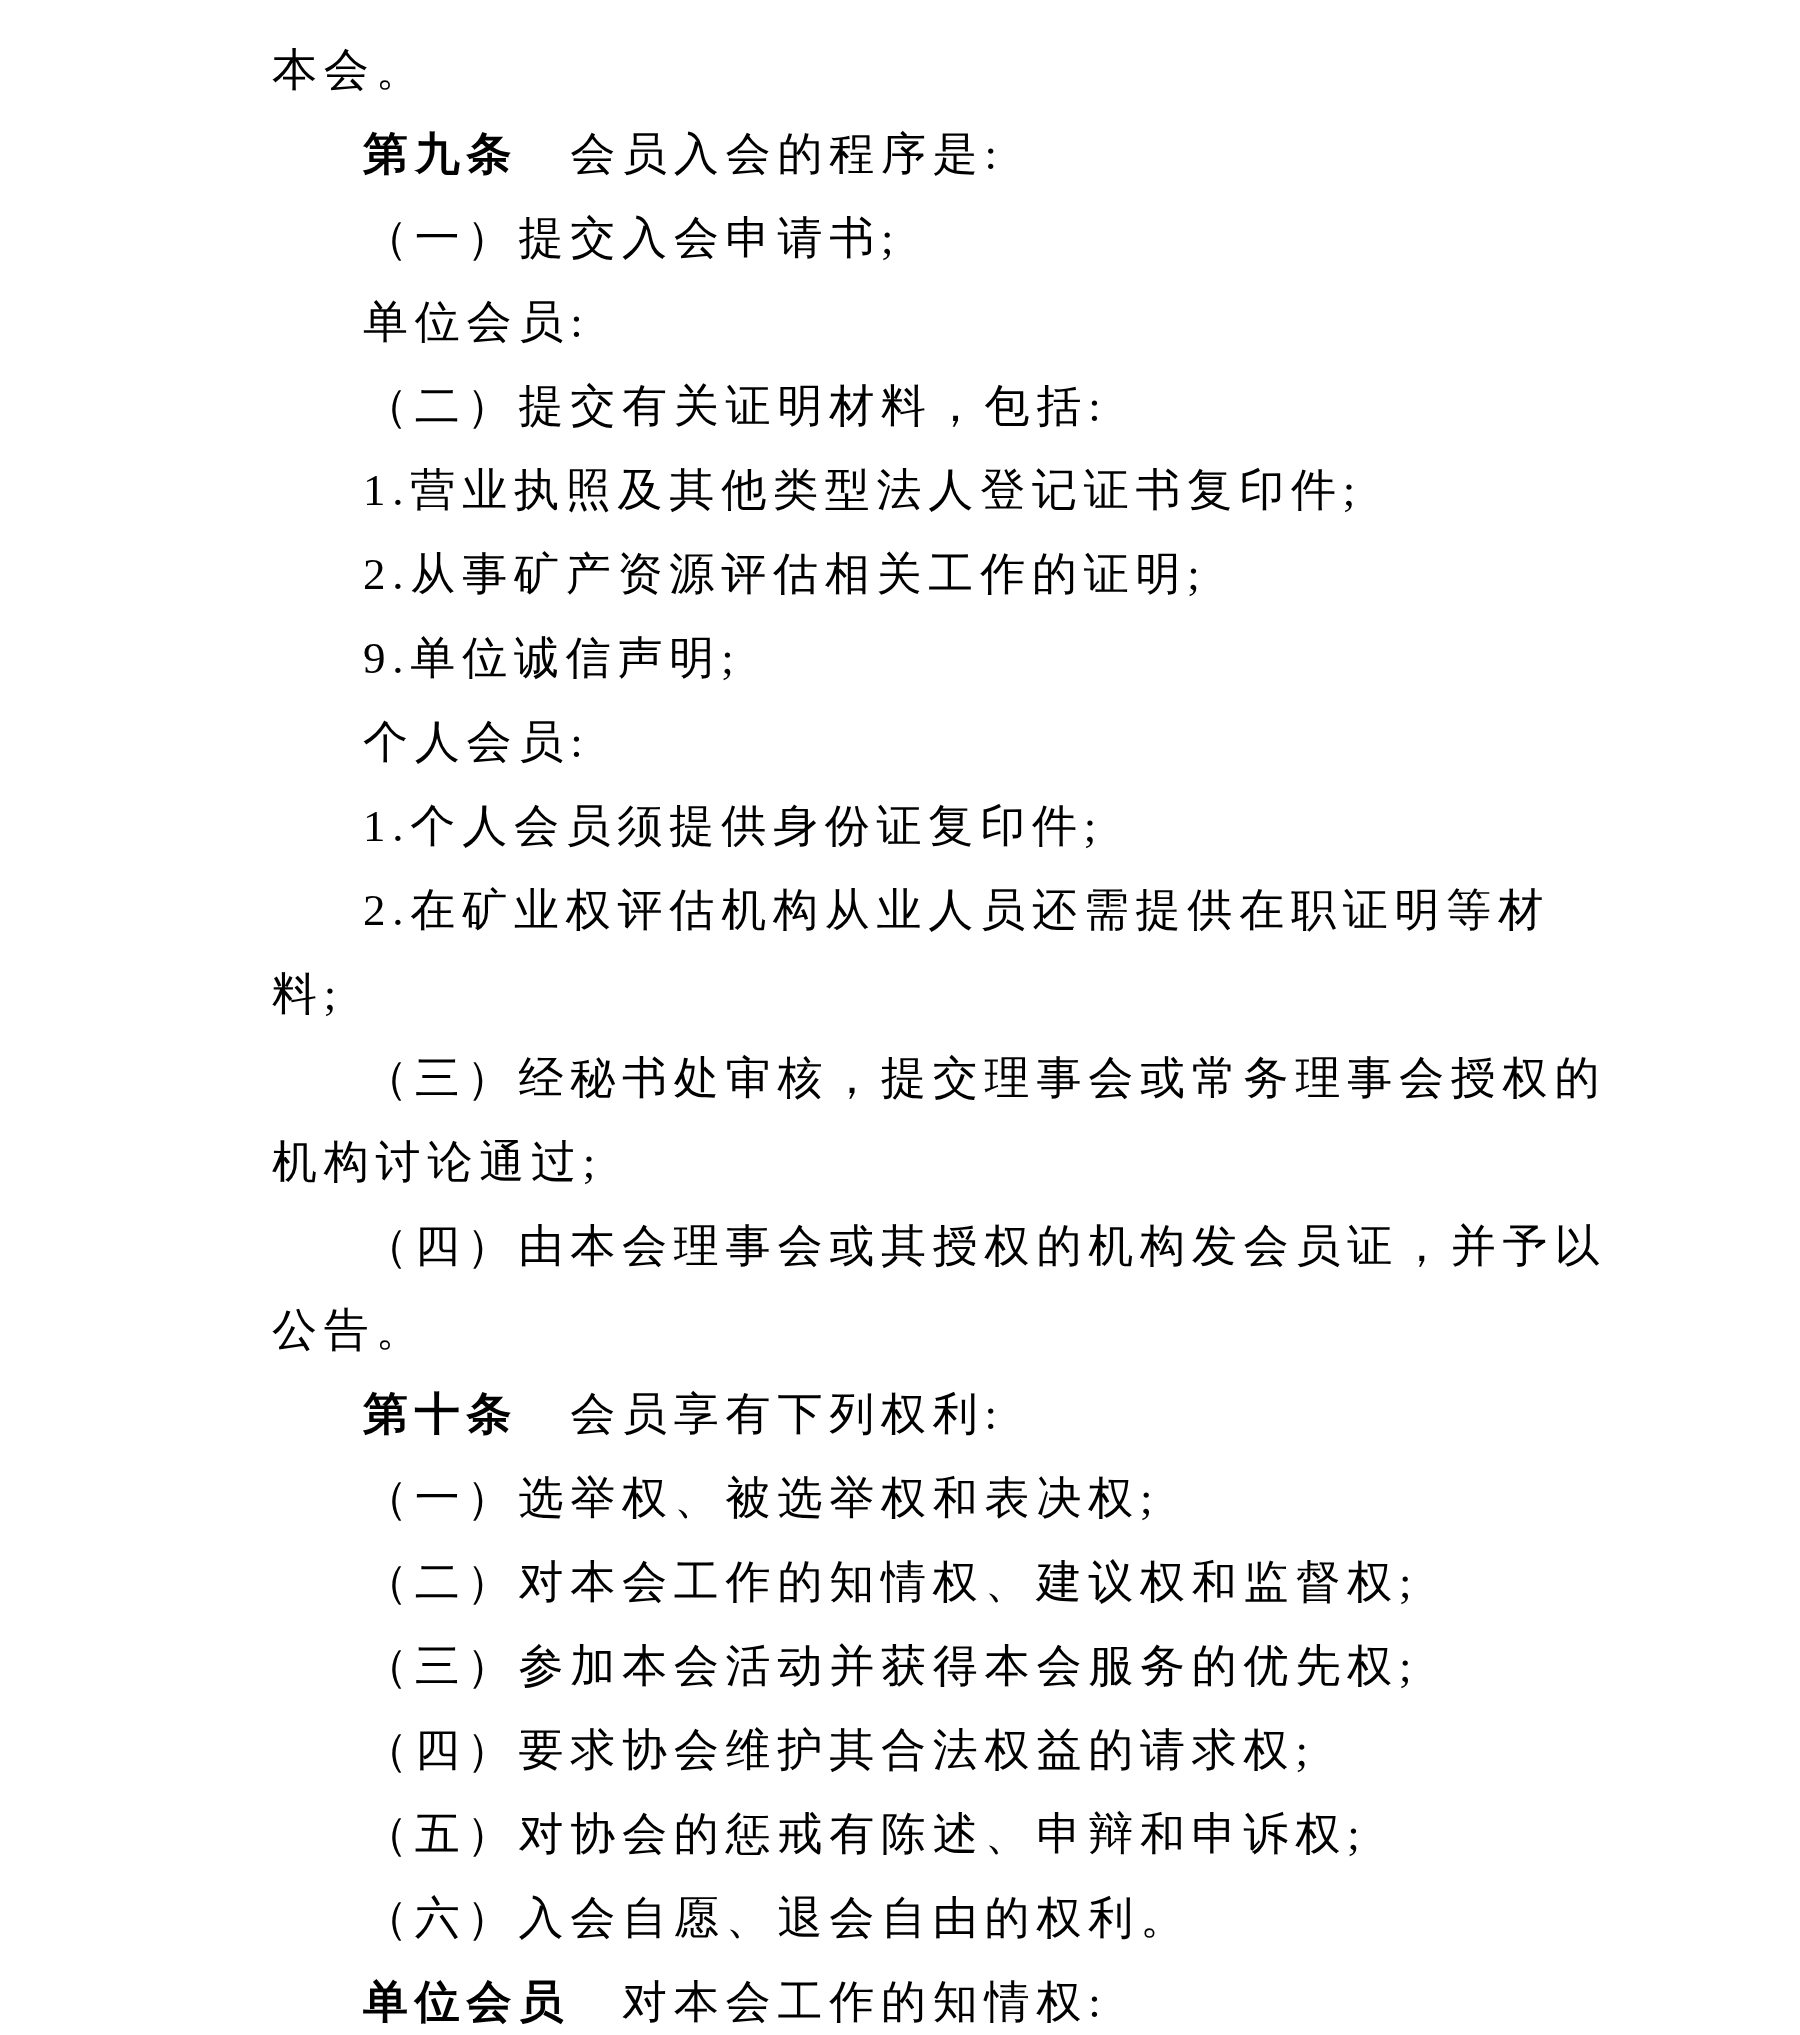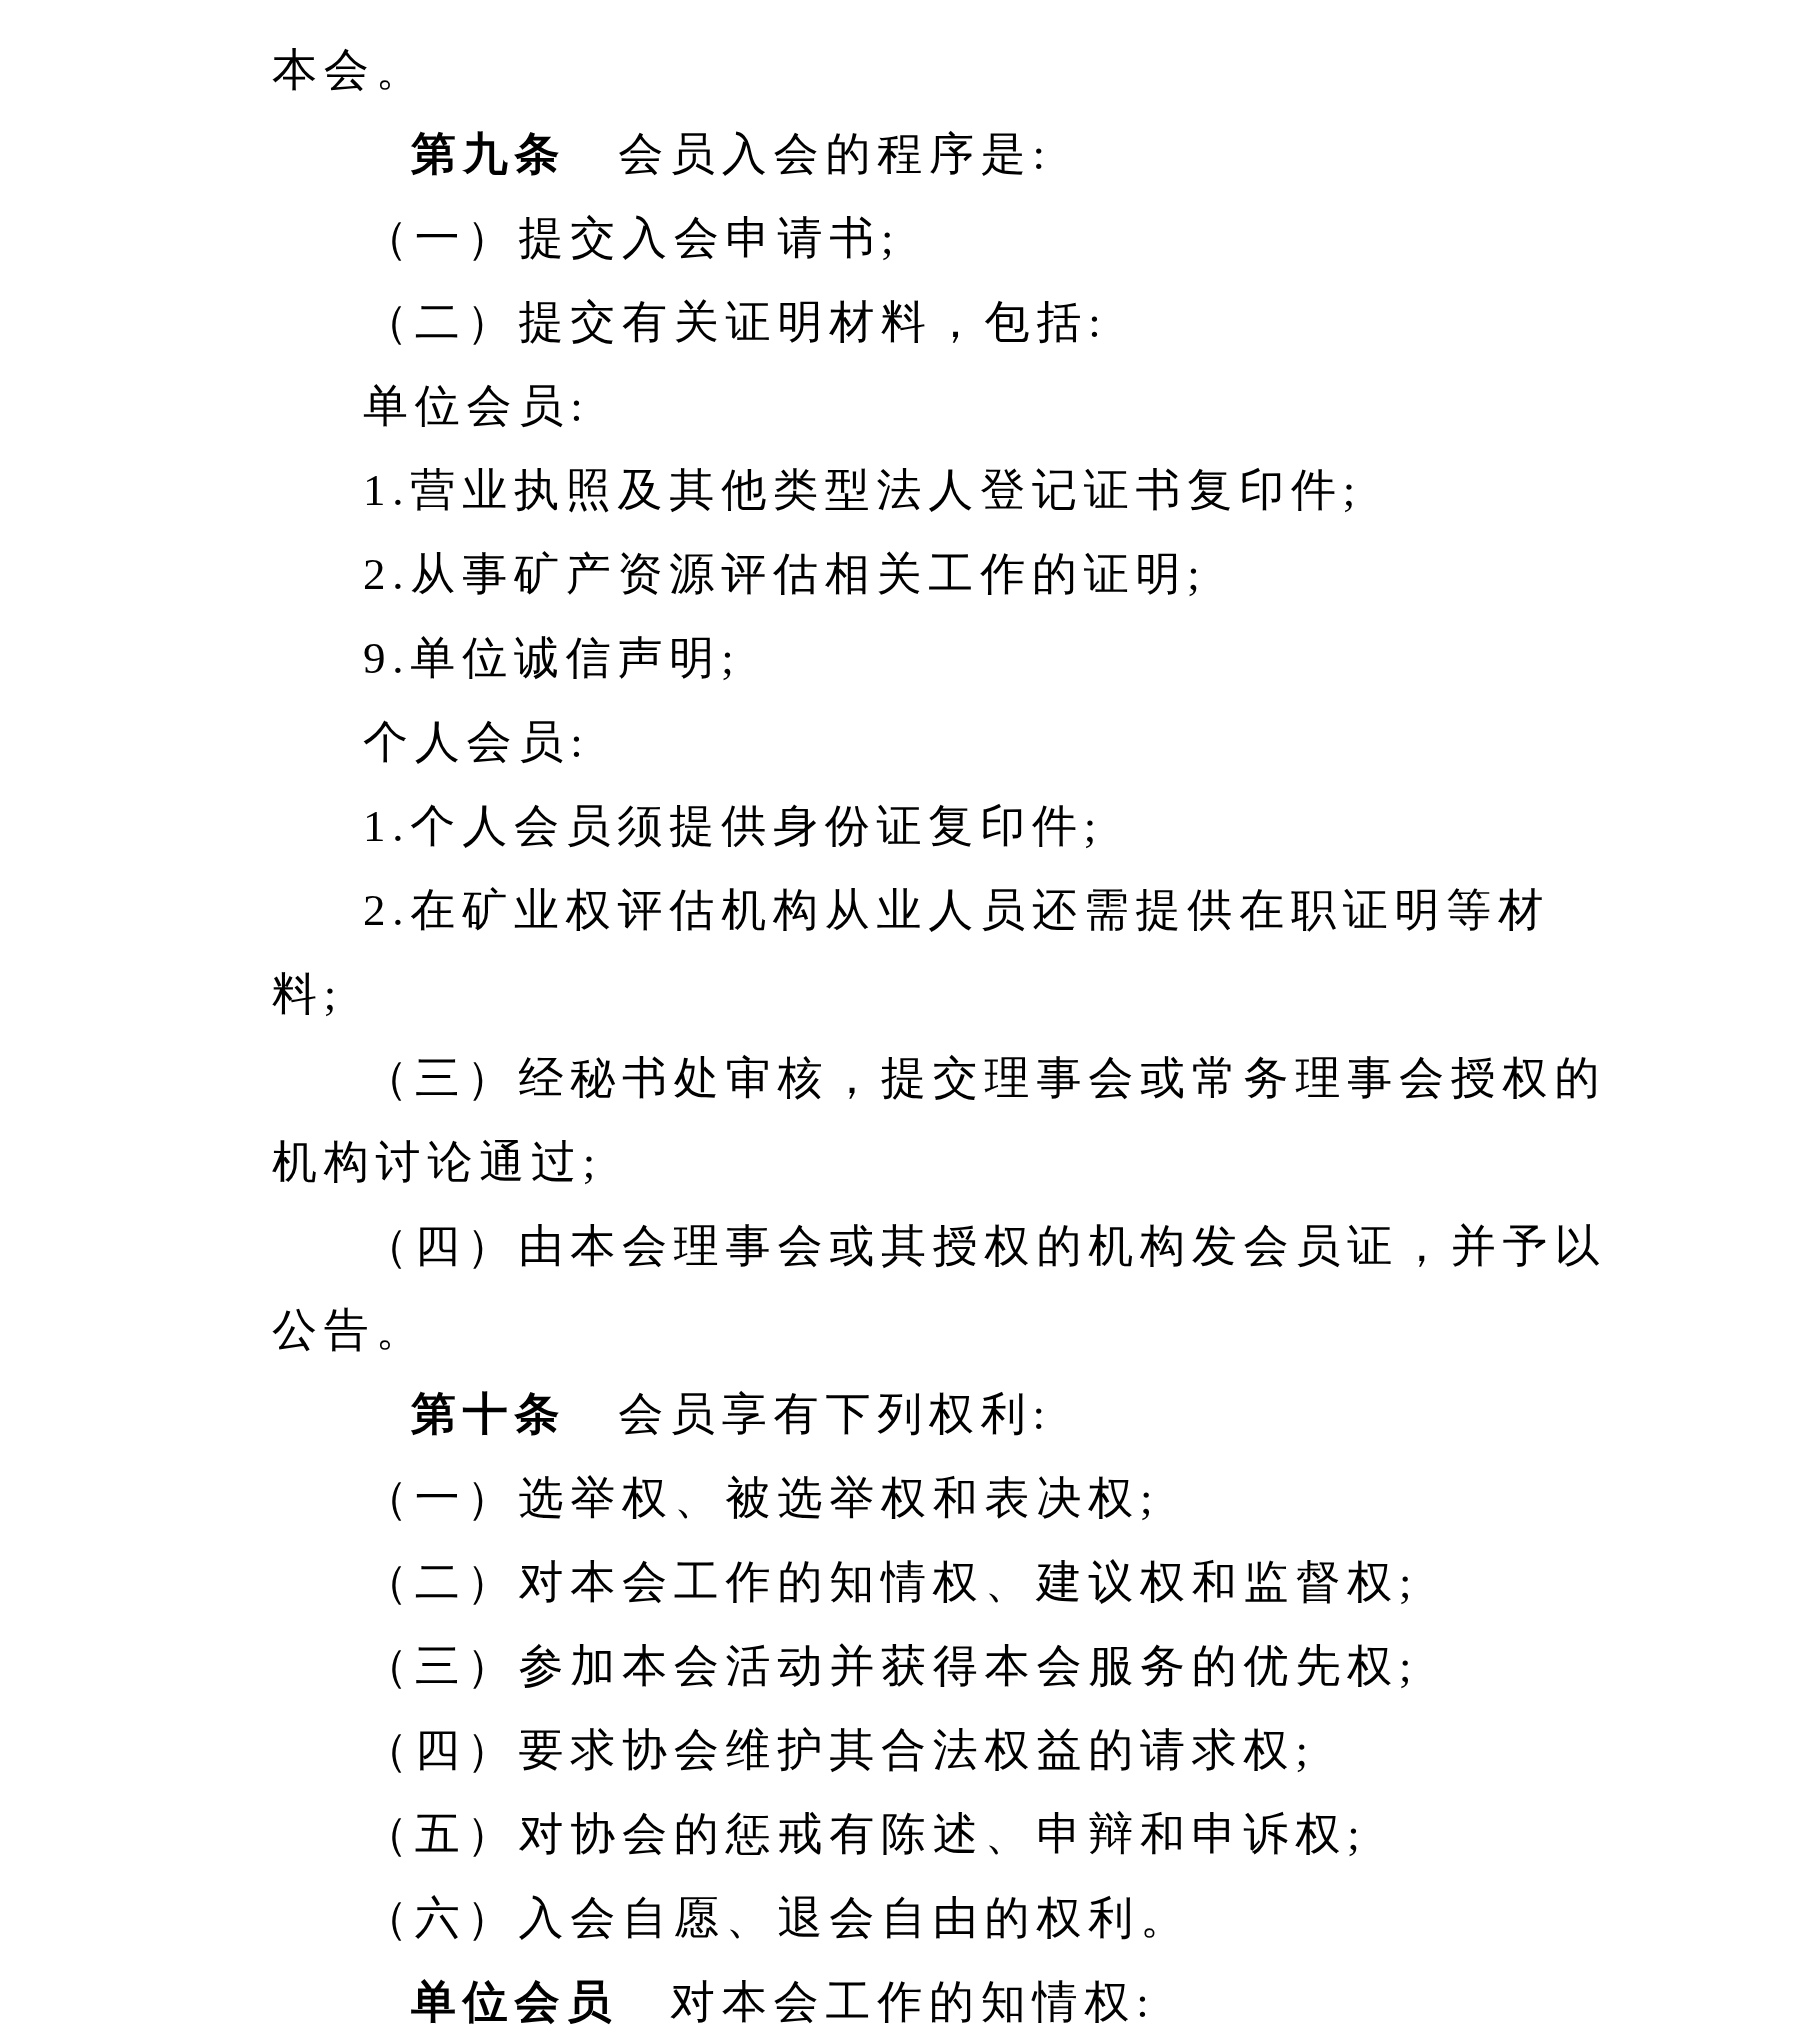--- a/index.html
+++ b/index.html
@@ -25,32 +25,31 @@
     line-height: 84px;
     letter-spacing: 6.8px;
     color: #000000;
     white-space: nowrap;
   }
   .text-line.indent {
     padding-left: 91px;
   }
   .text-line .bold {
     font-weight: bold;
-    margin-left: 48px;
   }
 </style>
 </head>
 <body>
 
 <div class="page" id="doc-page">
     <div class="text-line"><span class="">本会。</span></div>
     <div class="text-line indent"><span class="bold">第九条</span><span class="">　会员入会的程序是:</span></div>
     <div class="text-line indent"><span class="">（一）提交入会申请书;</span></div>
+    <div class="text-line indent"><span class="">单位会员:</span></div>
     <div class="text-line indent"><span class="">（二）提交有关证明材料，包括:</span></div>
-    <div class="text-line indent"><span class="">单位会员:</span></div>
     <div class="text-line indent"><span class="">1.营业执照及其他类型法人登记证书复印件;</span></div>
     <div class="text-line indent"><span class="">2.从事矿产资源评估相关工作的证明;</span></div>
     <div class="text-line indent"><span class="">9.单位诚信声明;</span></div>
     <div class="text-line indent"><span class="">个人会员:</span></div>
     <div class="text-line indent"><span class="">1.个人会员须提供身份证复印件;</span></div>
     <div class="text-line indent"><span class="">2.在矿业权评估机构从业人员还需提供在职证明等材</span></div>
     <div class="text-line"><span class="">料;</span></div>
     <div class="text-line indent"><span class="">（三）经秘书处审核，提交理事会或常务理事会授权的</span></div>
     <div class="text-line"><span class="">机构讨论通过;</span></div>
     <div class="text-line indent"><span class="">（四）由本会理事会或其授权的机构发会员证，并予以</span></div>

